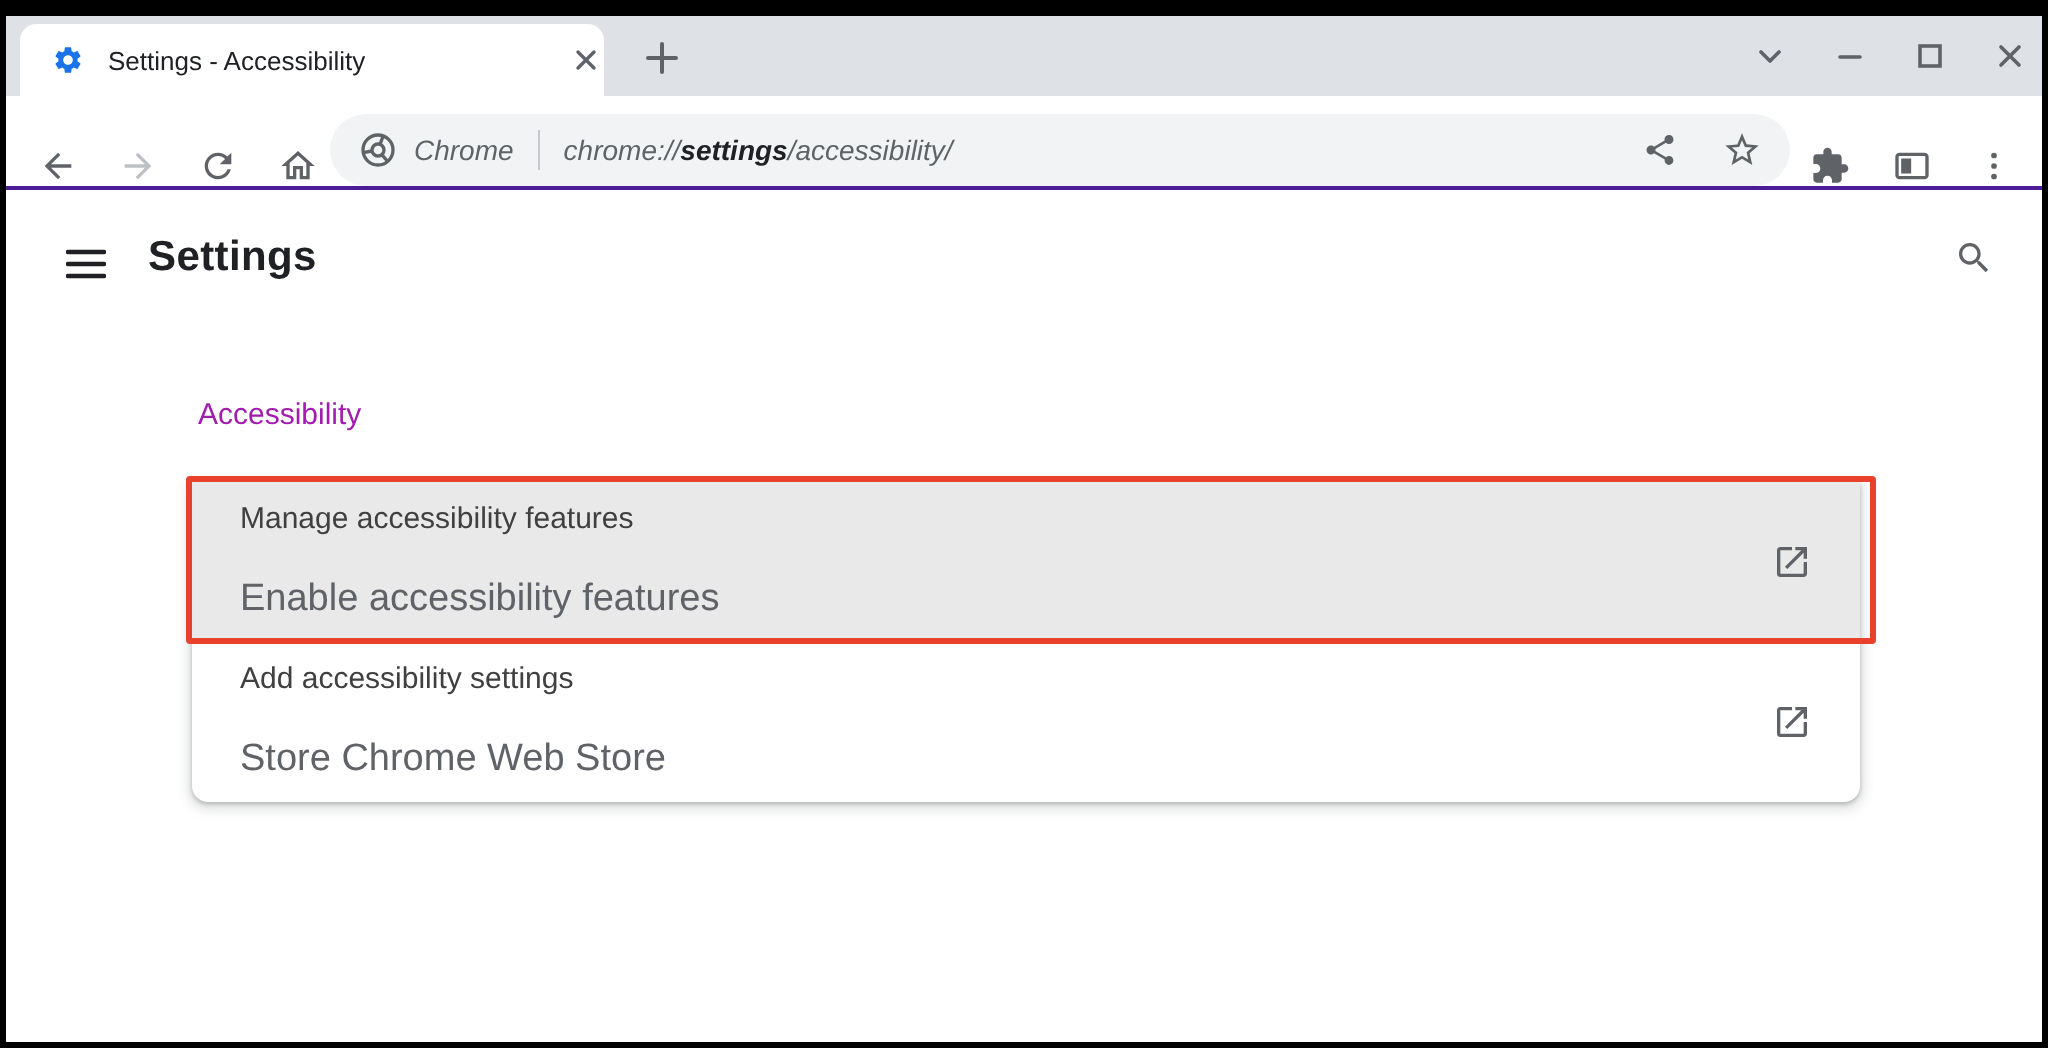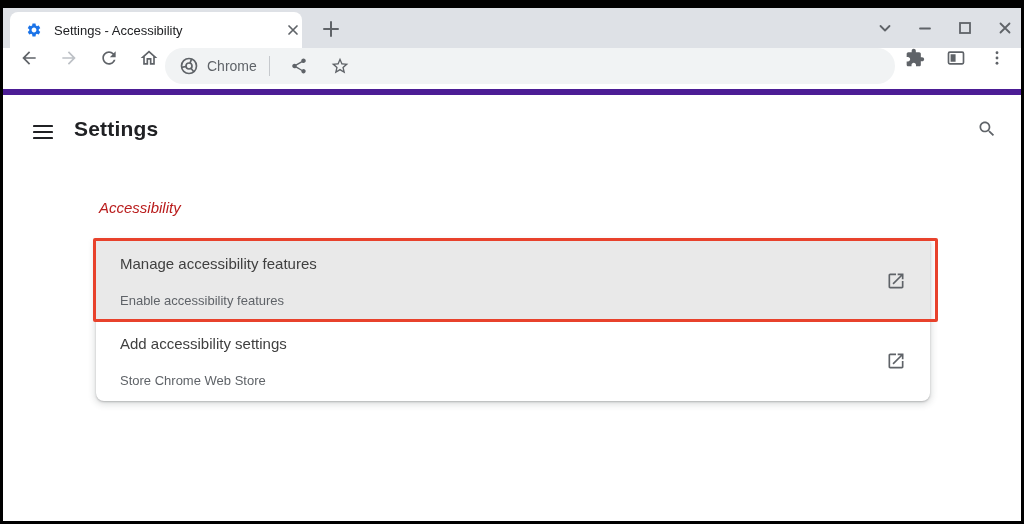--- a/index.html
+++ b/index.html
@@ -17,49 +17,49 @@
                white-space:nowrap; overflow:hidden; }
   .tab-close { width:18px; height:18px; display:flex; align-items:center; justify-content:center;
                border-radius:50%; }
   .newtab-btn { position:absolute; left:317px; top:10px; width:22px; height:22px;
                 display:flex; align-items:center; justify-content:center; }
   .win-controls { position:absolute; right:8px; top:0; height:40px; display:flex;
                   align-items:center; gap:24px; }
   .win-controls span { display:flex; align-items:center; justify-content:center; }
 
   
-  .toolbar { height:47px; background:#fff; display:flex; align-items:flex-start;
-             padding:0 14px 0 16px; border-bottom:6px solid #4c1d95; flex:none; }
+  .toolbar { height:47px; background:#fff; display:flex; align-items:flex-end;
+             padding:0 14px 0 16px; border-bottom:2px solid #4c1d95; flex:none;font-style:italic; }
   .nav-icons { display:flex; gap:20px; align-items:center; flex:none; }
   .icon-btn { width:20px; height:20px; display:flex; align-items:center; justify-content:center; }
   .omnibox { flex:1; height:36px; background:#f1f3f4; border-radius:18px; margin:0 10px 0 6px;
              display:flex; align-items:center; padding:0 14px; min-width:0; }
   .omnibox-label { margin-left:8px; font-size:14px; color:#5f6368; flex:none; }
   .omnibox-divider { width:1px; height:20px; background:#c6c9cd; margin:0 12px; flex:none; }
   .url { flex:1; font-size:14px; color:#5f6368; white-space:nowrap; overflow:hidden; }
   .url .host { color:#202124; font-weight:600; }
   .omnibox-actions { display:flex; align-items:center; gap:22px; flex:none; margin-left:8px; }
   .toolbar-right { display:flex; align-items:center; gap:21px; flex:none; }
 
   
   .content { flex:1; background:#fff; position:relative; }
   .hamburger { position:absolute; left:30px; top:29px; }
   .page-title { position:absolute; left:71px; top:22px; font-size:21px; font-weight:700;
                 color:#202124; letter-spacing:.2px; }
   .search-btn { position:absolute; right:24px; top:24px; }
-  .section-heading { position:absolute; left:96px; top:104px; font-size:15px; color:#b91c1c;font-style:italic; }
+  .section-heading { position:absolute; left:96px; top:104px; font-size:15px; color:#a21caf; }
 
   .card { position:absolute; left:93px; top:146px; width:834px; background:#fff;
           border-radius:0 0 8px 8px;
           box-shadow:0 1px 2px rgba(60,64,67,.3), 0 2px 6px 2px rgba(60,64,67,.15); }
   .row { height:80px; display:flex; align-items:center; padding:0 24px; cursor:pointer; }
   .row-highlight { background:#e9e9e9; }
   .row-texts { flex:1; min-width:0; }
   .row-title { font-size:15px; color:#404040; }
-  .row-subtitle { font-size:13px; color:#5f6368; margin-top:21px; }
+  .row-subtitle { font-size:19px; color:#5f6368; margin-top:21px; }
   .launch { width:20px; height:20px; flex:none; display:flex; align-items:center; justify-content:center; }
 
   .highlight-box { position:absolute; left:90px; top:143px; width:845px; height:84px;
                    border:3px solid #e8422c; border-radius:2px; pointer-events:none; z-index:5; }
 </style>
 </head>
 <body>
 
 <div class="window">
 
@@ -133,20 +133,21 @@
     <div class="omnibox">
       <span style="display:flex">
         <svg width="20" height="20" viewBox="0 0 24 24">
           <circle cx="12" cy="12" r="9" fill="none" stroke="#5f6368" stroke-width="2"></circle>
           <circle cx="12" cy="12" r="3.6" fill="none" stroke="#5f6368" stroke-width="2"></circle>
           <path d="M13.2 8.6 L15.1 3.6 M8.4 12.6 L3.1 13.6 M14.3 14.8 L17.8 18.9" stroke="#5f6368" stroke-width="2" fill="none"></path>
         </svg>
       </span>
       <span class="omnibox-label">Chrome</span>
       <span class="omnibox-divider"></span>
+      <span class="url"><span>chrome://</span><span class="host">settings</span><span>/accessibility/</span></span>
       <span class="omnibox-actions">
         <span style="display:flex">
           <svg width="18" height="18" viewBox="0 0 24 24">
               <path fill="#5f6368" d="M18 16.08c-.76 0-1.44.3-1.96.77L8.91 12.7c.05-.23.09-.46.09-.7s-.04-.47-.09-.7l7.05-4.11c.54.5 1.25.81 2.04.81 1.66 0 3-1.34 3-3s-1.34-3-3-3-3 1.34-3 3c0 .24.04.47.09.7L8.04 9.81C7.5 9.31 6.79 9 6 9c-1.66 0-3 1.34-3 3s1.34 3 3 3c.79 0 1.5-.31 2.04-.81l7.12 4.16c-.05.21-.08.43-.08.65 0 1.61 1.31 2.92 2.92 2.92 1.61 0 2.92-1.31 2.92-2.92s-1.31-2.92-2.92-2.92z"></path>
             </svg>
         </span>
         <span style="display:flex">
           <svg width="20" height="20" viewBox="0 0 24 24">
               <path fill="#5f6368" d="M22 9.24l-7.19-.62L12 2 9.19 8.63 2 9.24l5.46 4.73L5.82 21 12 17.27 18.18 21l-1.63-7.03L22 9.24zM12 15.4l-3.76 2.27 1-4.28-3.32-2.88 4.38-.38L12 6.1l1.71 4.04 4.38.38-3.32 2.88 1 4.28L12 15.4z"></path>
             </svg>

